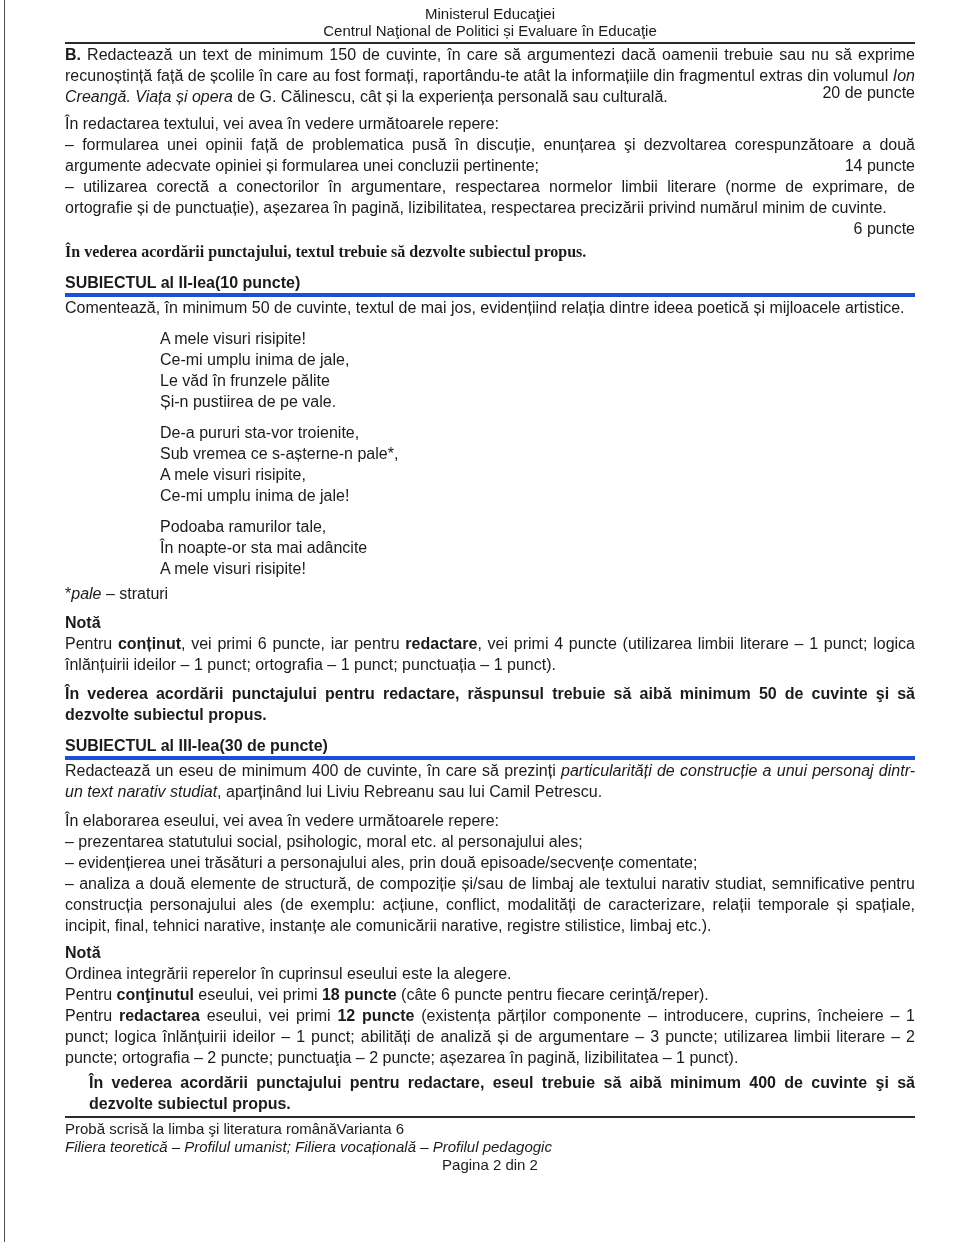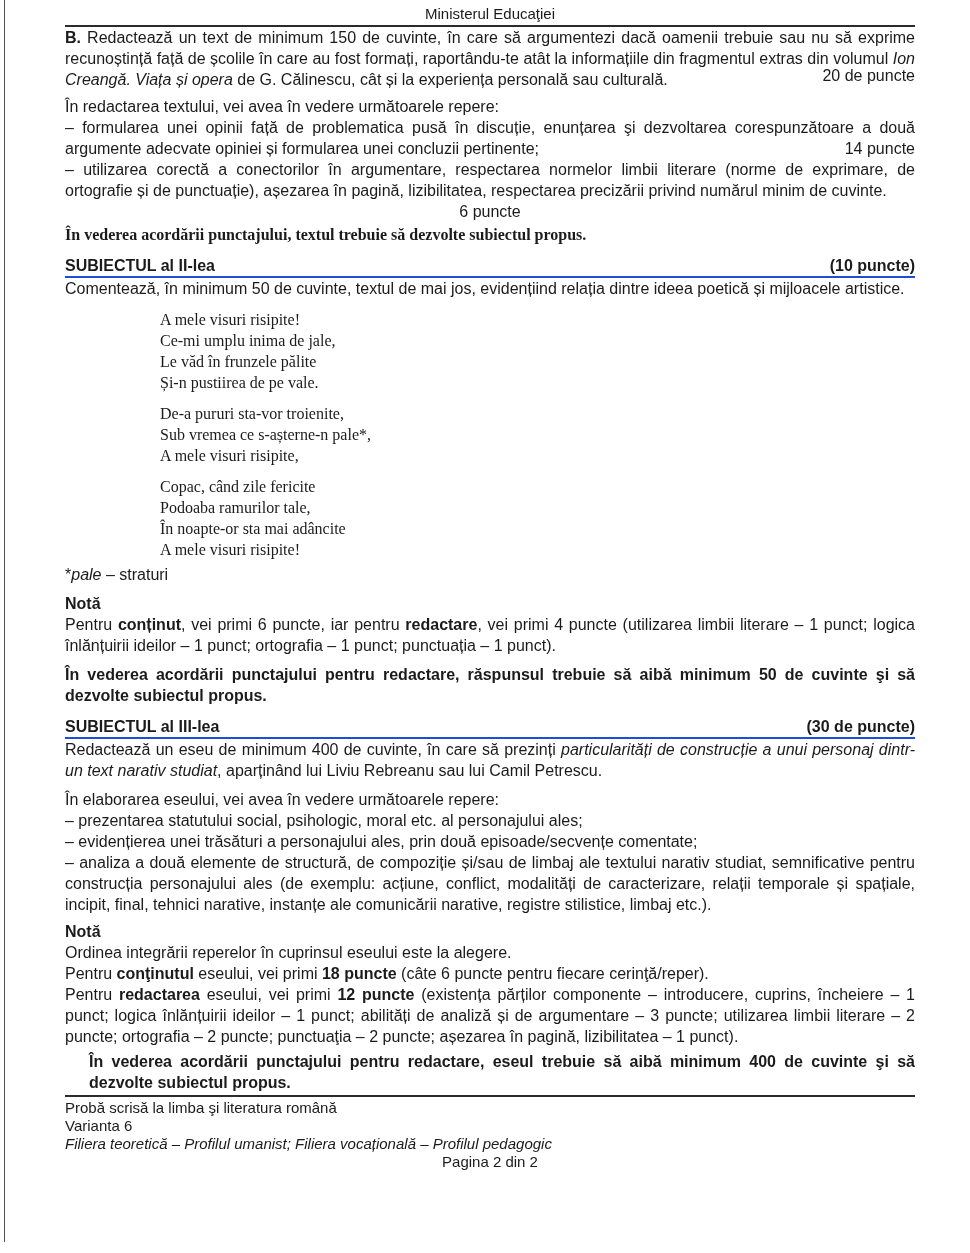--- a/index.html
+++ b/index.html
@@ -16,49 +16,50 @@
   .doc-header{
     text-align:center;font-size:15px;line-height:17px;
     padding-top:5px;padding-bottom:3px;border-bottom:2px solid #2b2b2b;
   }
   .para{position:relative;}
   .just{text-align:justify;}
   .b{font-weight:bold;}
   .i{font-style:italic;}
   .pts-abs{position:absolute;right:0;bottom:4px;font-weight:normal;}
   .pts-abs-reg{position:absolute;right:0;bottom:0;font-weight:normal;}
-  .right-line{text-align:center;}
+  .right-line{text-align:right;}
   .mt20{}
   .mt10{margin-top:10px;}
   .mt8{margin-top:8px;}
   .mt6{margin-top:6px;}
   .mt4{margin-top:4px;margin-left:24px;}
   .mt2{margin-top:2px;font-family:Liberation Serif, serif;}
   .sec-row{
-    display:flex;justify-content:space-between;align-items:flex-end;
-    font-weight:bold;border-bottom:2px solid #1d4ed8;
+    display:flex;align-items:flex-end;
+    font-weight:bold;border-bottom:4px solid #1d4ed8;
   }
   .poem{margin-left:95px;margin-top:10px;}
-  .stanza{margin-bottom:10px;font-family:Liberation Serif, serif;}
+  .stanza{margin-bottom:10px;}
   .stanza:last-child{margin-bottom:0;}
   .attribution{text-align:center;margin-top:6px;}
   .footnote{margin-top:4px;}
   .doc-footer{margin-top:2px;border-top:2px solid #2b2b2b;padding-top:2px;
     font-size:15px;line-height:18px;}
-  .footer-row{display:flex;justify-content:flex-start;flex-direction:column;}
+  .footer-row{display:flex;justify-content:flex-start;}
   .footer-center{text-align:center;}
 </style>
 </head>
 <body>
 
 <div class="page">
   <div class="scan-line"></div>
 
   <div class="doc-header">
     <div>Ministerul Educaţiei</div>
+    <div>Centrul Naţional de Politici și Evaluare în Educaţie</div>
   </div>
 
   <div class="para just mt20">
     <span class="b">B.</span><span> Redactează un text de minimum 150 de cuvinte, în care să argumentezi dacă oamenii trebuie sau nu să exprime recunoștință față de școlile în care au fost formați, raportându-te atât la informațiile din fragmentul extras din volumul </span><span class="i">Ion Creangă. Viața și opera</span><span> de G. Călinescu, cât și la experiența personală sau culturală.</span>
     <span class="pts-abs">20 de puncte</span>
   </div>
 
   <div class="mt6">
     <div>În redactarea textului, vei avea în vedere următoarele repere:</div>
     <div class="para just">
@@ -83,23 +84,23 @@
     <div class="stanza">
       <div>A mele visuri risipite!</div>
       <div>Ce-mi umplu inima de jale,</div>
       <div>Le văd în frunzele pălite</div>
       <div>Și-n pustiirea de pe vale.</div>
     </div>
     <div class="stanza">
       <div>De-a pururi sta-vor troienite,</div>
       <div>Sub vremea ce s-așterne-n pale*,</div>
       <div>A mele visuri risipite,</div>
+      <div>Ce-mi umplu inima de jale!</div>
     </div>
     <div class="stanza">
-      <div>Copac, când zile fericite</div>
       <div>Podoaba ramurilor tale,</div>
       <div>În noapte-or sta mai adâncite</div>
       <div>A mele visuri risipite!</div>
     </div>
   </div>
 
 
   <div class="footnote">
     <span>*</span><span class="i">pale</span><span> – straturi</span>
   </div>

